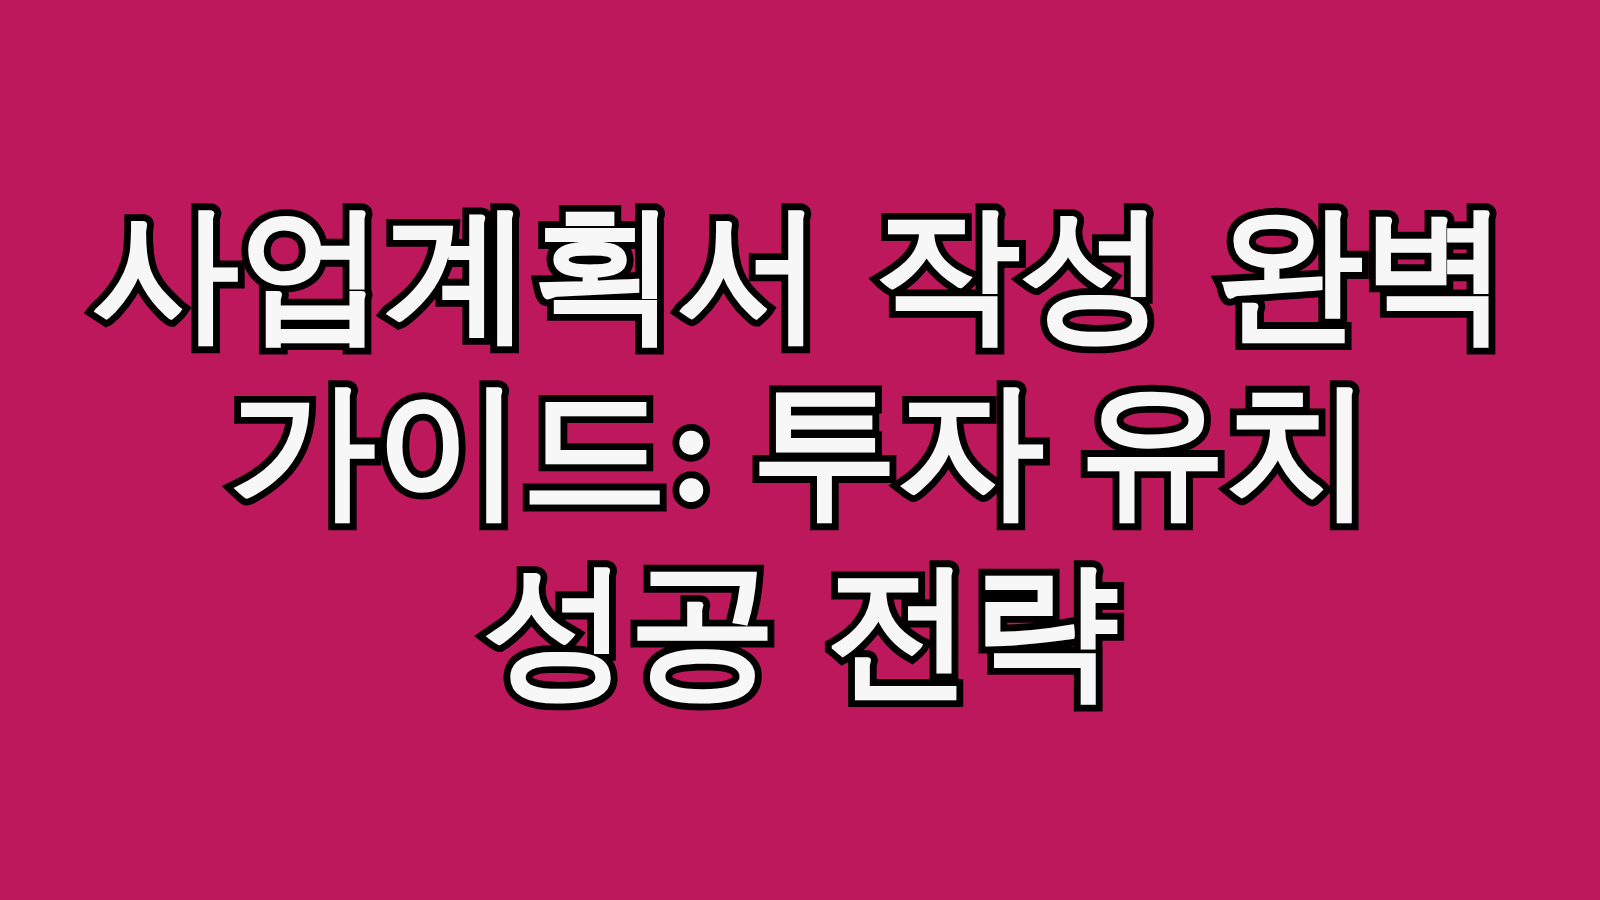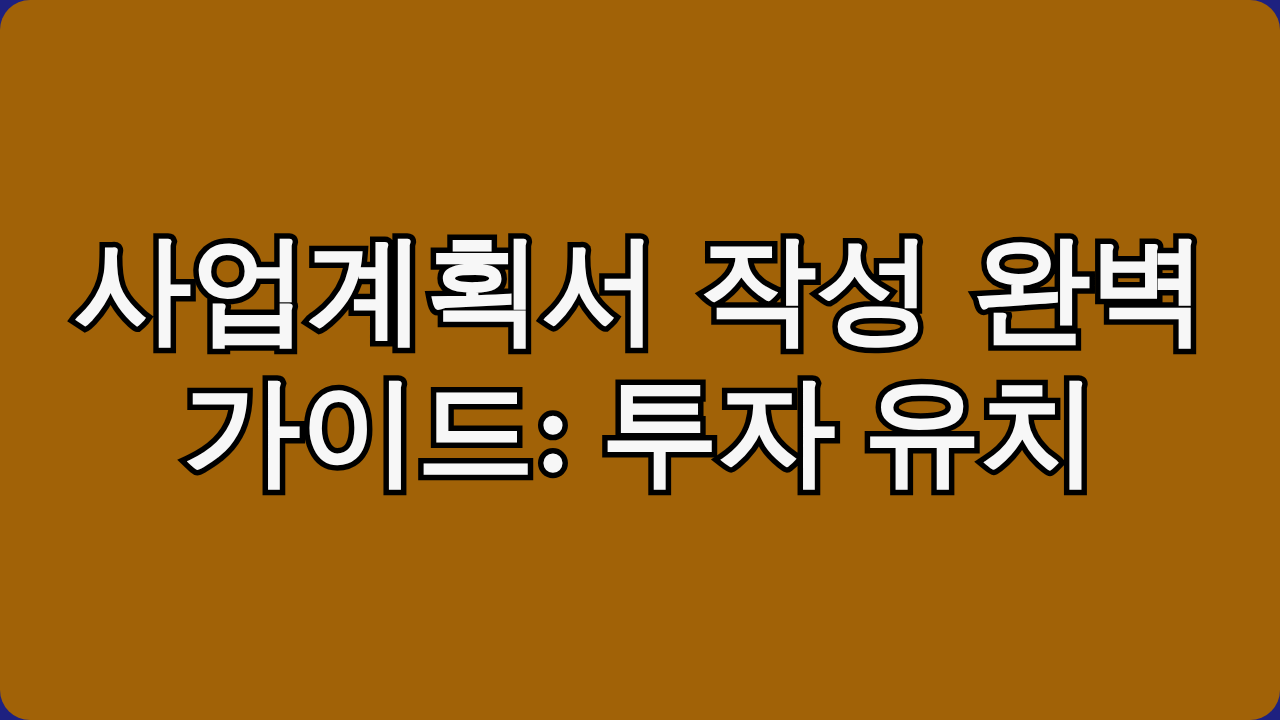--- a/index.html
+++ b/index.html
@@ -55,24 +55,25 @@
         -5px  0px 0 #000,                    5px  0px 0 #000,
         -5px  5px 0 #000,  0px  5px 0 #000,  5px  5px 0 #000,
         -6px  0px 0 #000,  6px  0px 0 #000,
          0px -6px 0 #000,  0px  6px 0 #000;
     }
   }
 </style>
 </head>
 <body style="background: rgb(30, 33, 128);">
 
-<div id="canvas" style="background: #a16207; border-radius: 30px;">
+<div id="canvas" style="background: #be185d;">
 
   <div id="title-block">
 
     <span class="title-line" style="color: rgb(247, 247, 247); -webkit-text-stroke-color: rgb(0, 0, 0);">사업계획서 작성 완벽</span>
 
     <span class="title-line" style="color: rgb(247, 247, 247); font-family: Liberation Serif, serif; -webkit-text-stroke-color: rgb(0, 0, 0);">가이드: 투자 유치</span>
 
+    <span class="title-line" style="color: rgb(247, 247, 247); -webkit-text-stroke-color: rgb(0, 0, 0);">성공 전략</span>
 
   </div>
 
 </div>
 
 </body></html>

